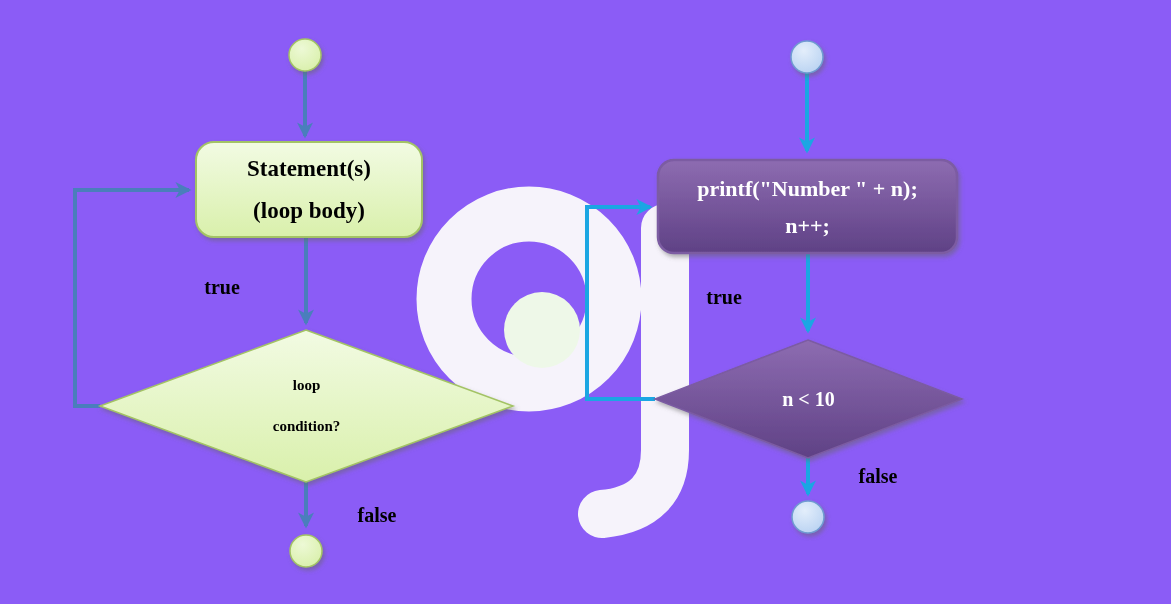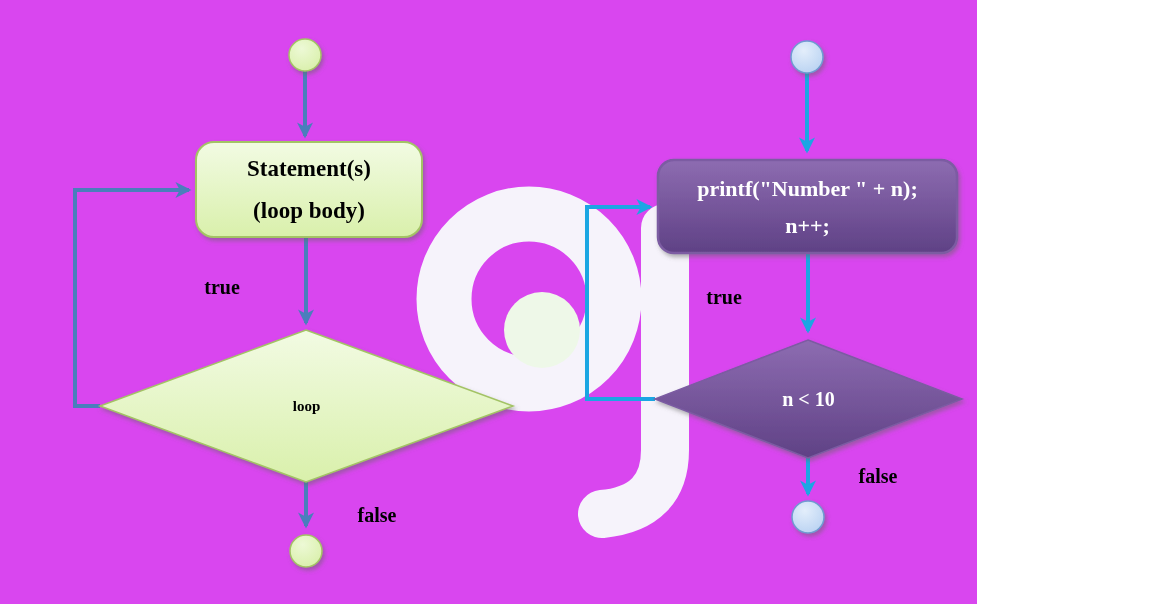--- a/index.html
+++ b/index.html
@@ -1,20 +1,20 @@
 <!DOCTYPE html>
 <html><head>
 <meta charset="utf-8">
 <style>
   html, body { margin: 0; padding: 0; background: #ffffff; }
   .canvas {
     position: relative;
-    width: 977px;
+    width: 1171px;
     height: 604px;
-    background: #d946ef;
+    background: #8b5cf6;
     overflow: hidden;
     font-family: "Liberation Serif", "DejaVu Serif", serif;
   }
   .canvas svg { position: absolute; left: 0; top: 0; }
   .lbl {
     position: absolute;
     font-weight: bold;
     color: #000000;
     display: flex;
     flex-direction: column;
@@ -98,20 +98,21 @@
     </g>
   </svg>
 
   <div class="lbl node-lbl-left" style="left:196px; top:142px; width:226px; height:95px;">
     <span>Statement(s)</span>
     <span>(loop body)</span>
   </div>
 
   <div class="lbl decision-lbl-left" style="left:100px; top:330px; width:413px; height:152px;">
     <span>loop</span>
+    <span>condition?</span>
   </div>
 
   <div class="lbl edge-lbl" style="left:177px; top:269px; width:90px; height:36px;">true</div>
 
   <div class="lbl edge-lbl" style="left:332px; top:497px; width:90px; height:36px;">false</div>
 
   <div class="lbl node-lbl-right" style="left:658px; top:160px; width:299px; height:93px;">
     <span>printf("Number " + n);</span>
     <span>n++;</span>
   </div>

